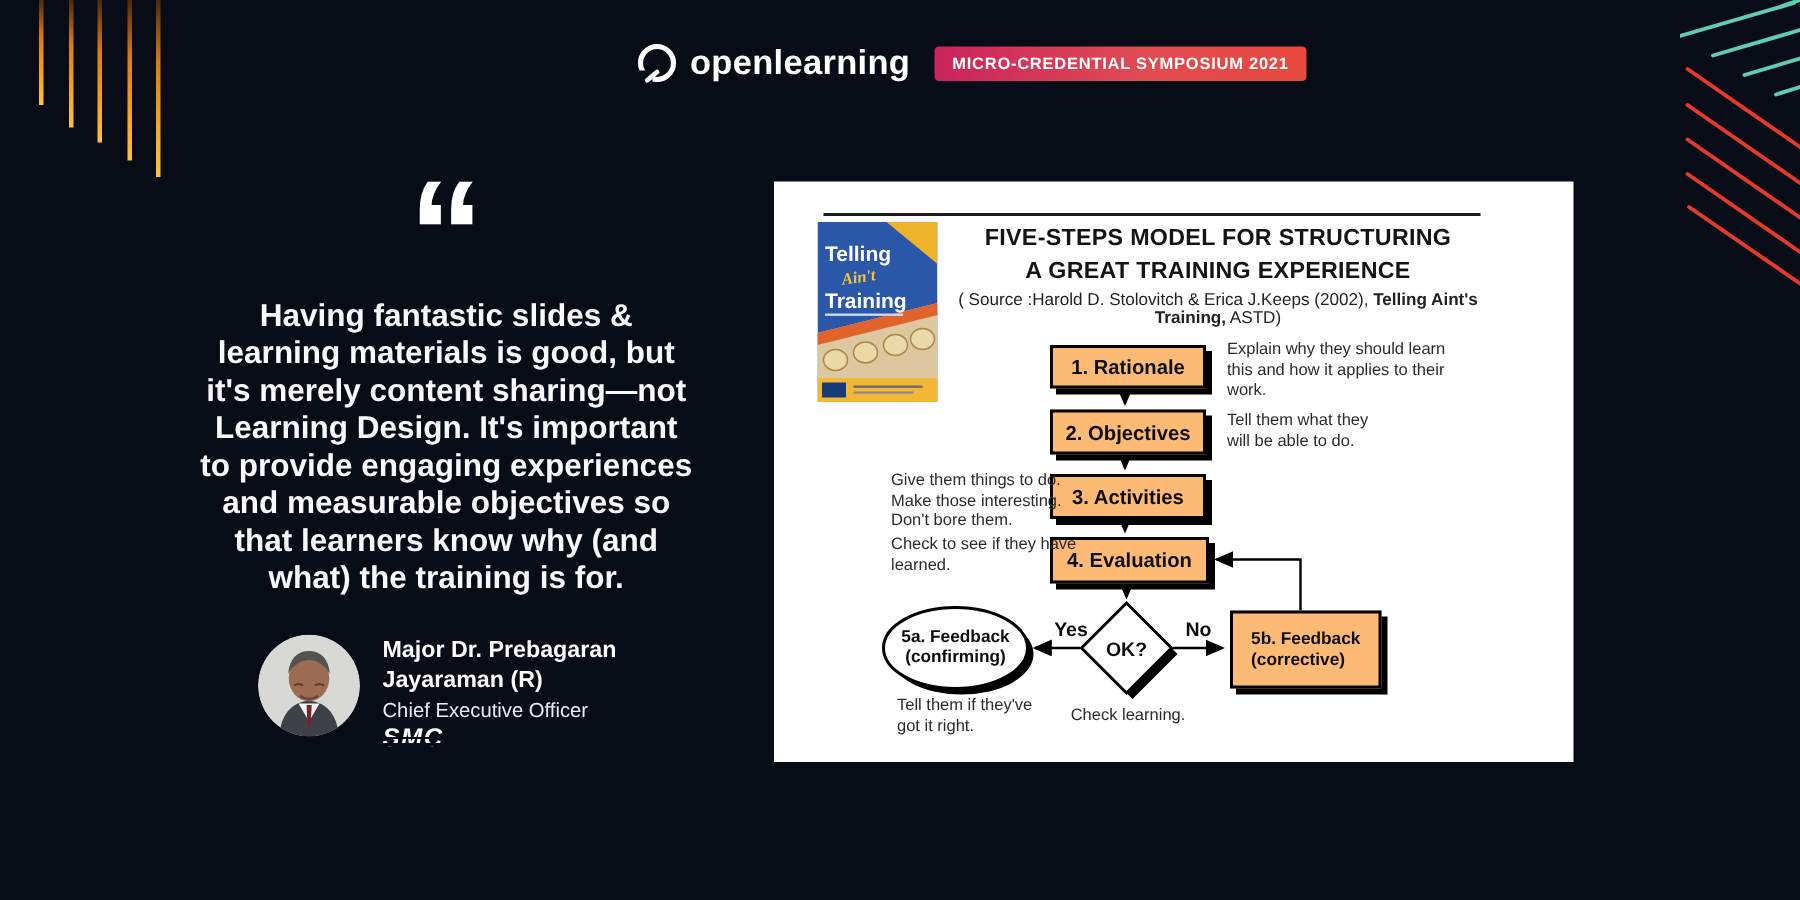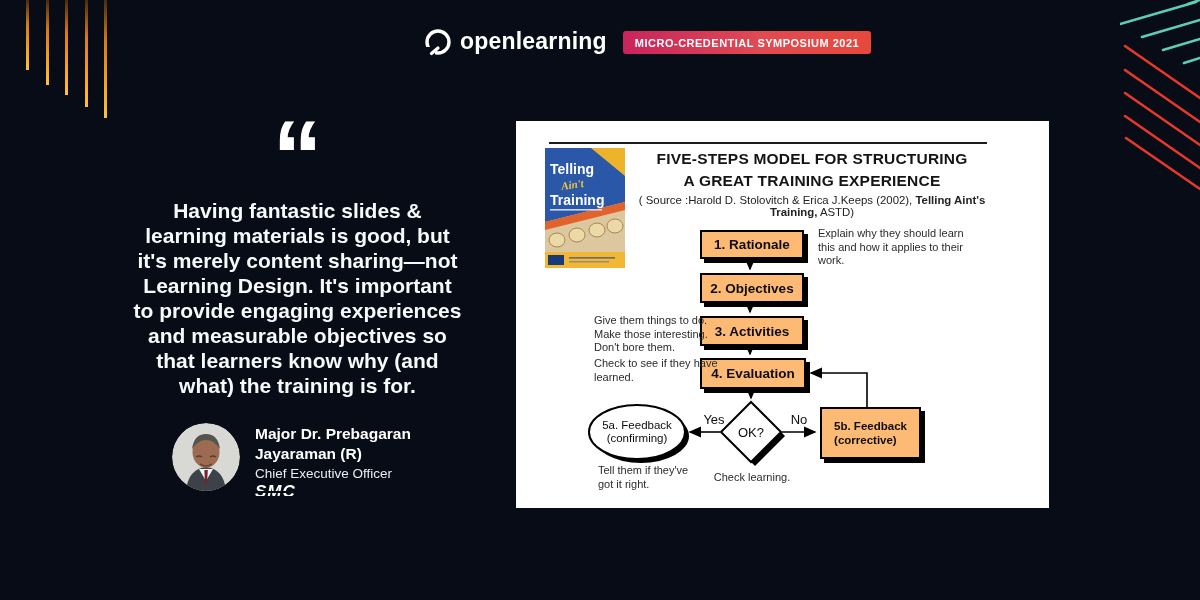--- a/index.html
+++ b/index.html
@@ -34,21 +34,21 @@
   #panel-topline{left:33px;top:21px;width:438px;height:2px;background:#1c1c1c;}
   #fig-title{left:110px;top:27px;width:372px;text-align:center;color:#141414;}
   #fig-title .t{font-size:15.5px;font-weight:700;line-height:22px;letter-spacing:.2px;}
   #fig-source{font-size:11.4px;color:#222;margin-top:2px;}
   #fig-source b{font-weight:700;}
 
   .flow-box{position:absolute;background:#fdba74;border:2px solid #000;box-shadow:4px 4px 0 #000;
             display:flex;align-items:center;justify-content:center;
             font-size:13.5px;font-weight:700;color:#0d0d0d;}
   .note{position:absolute;font-size:11px;line-height:13.5px;color:#2b2b2b;}
-  .lbl{position:absolute;font-weight:400;color:#0d0d0d;}
+  .lbl{position:absolute;font-weight:700;color:#0d0d0d;}
 </style>
 </head>
 <body>
 
 <div id="slide">
 
   <svg class="abs" style="left:20px;top:0" width="95" height="125" viewBox="0 0 95 125">
     <defs>
       <linearGradient id="gold" x1="0" y1="0" x2="0" y2="1">
         <stop offset="0" stop-color="#4a2a0c"></stop>
@@ -189,20 +189,22 @@
 
     <div class="lbl pre" style="left:73px;top:298px;width:96px;text-align:center;font-size:11.5px;line-height:13px">5a. Feedback
 (confirming)</div>
     <div class="lbl" style="left:210px;top:304px;width:50px;text-align:center;font-size:13px">OK?</div>
     <div class="lbl" style="left:178px;top:291px;width:40px;text-align:center;font-size:13px">Yes</div>
     <div class="lbl" style="left:268px;top:291px;width:30px;text-align:center;font-size:13px">No</div>
 
     <div class="note pre" style="left:302px;top:106px;width:178px">Explain why they should learn
 this and how it applies to their
 work.</div>
+    <div class="note pre" style="left:302px;top:153px;width:140px">Tell them what they
+will be able to do.</div>
     <div class="note pre" style="left:78px;top:236px;width:158px">Check to see if they have
 learned.</div>
     <div class="note pre" style="left:78px;top:193px;width:140px">Give them things to do.
 Make those interesting.
 Don't bore them.</div>
     <div class="note pre" style="left:82px;top:343px;width:130px">Tell them if they've
 got it right.</div>
     <div class="note" style="left:186px;top:350px;width:100px;text-align:center">Check learning.</div>
   </div>
 

